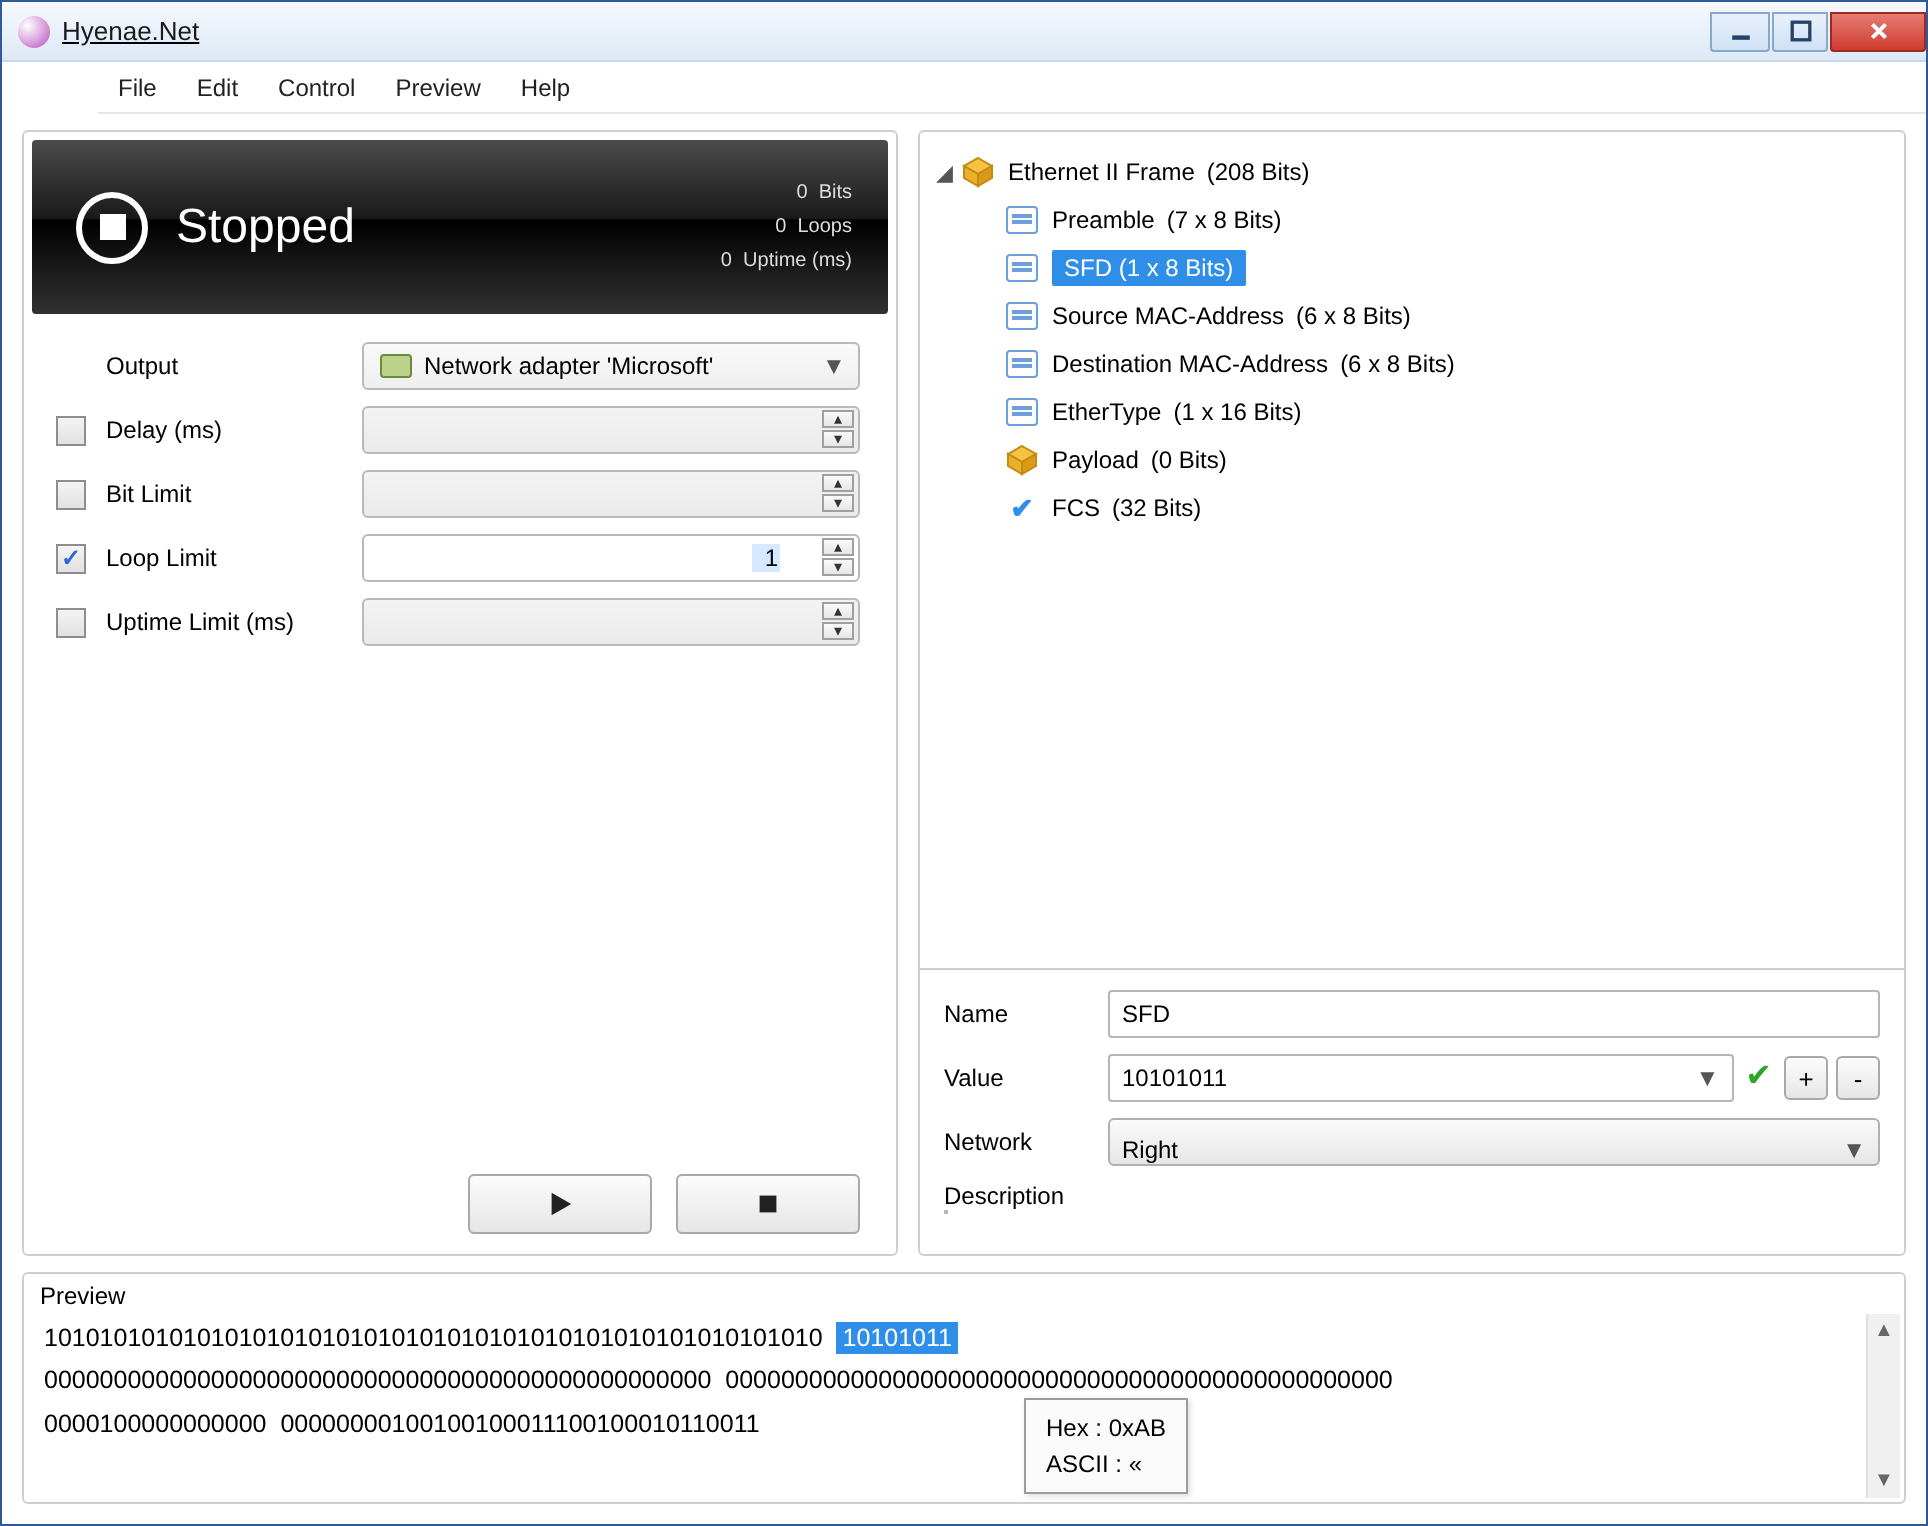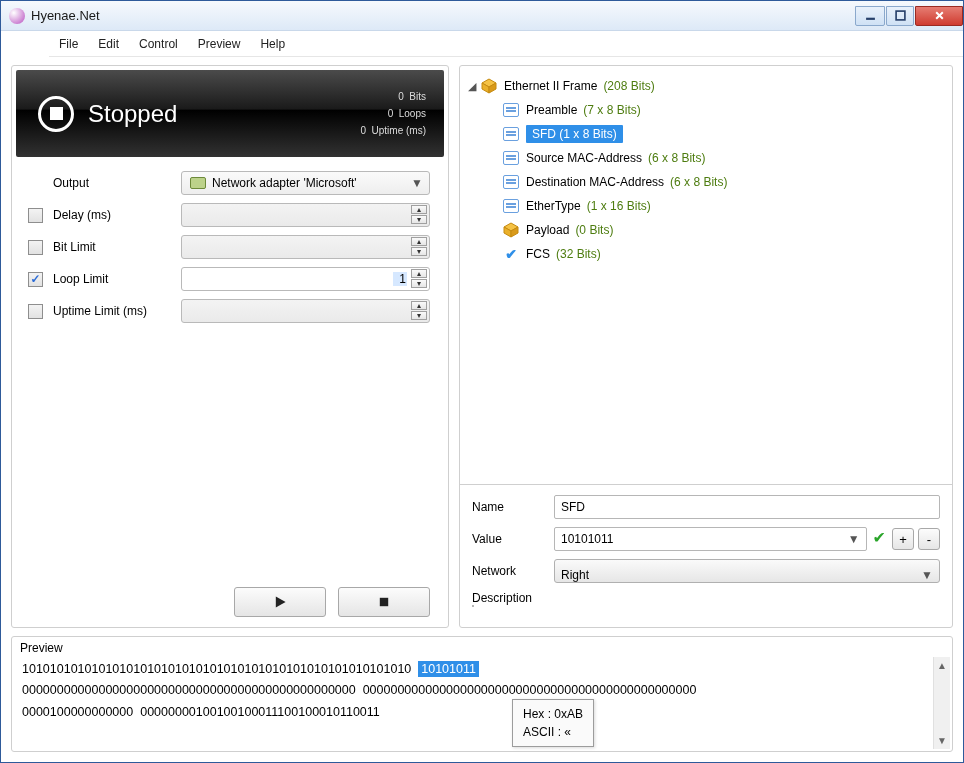--- a/index.html
+++ b/index.html
@@ -1,18 +1,18 @@
 <!DOCTYPE html>
 <html><head>
 <meta charset="utf-8">
 <style>
 * { box-sizing: border-box; margin: 0; padding: 0; }
 body { font-family: "Segoe UI", Tahoma, sans-serif; font-size: 12px; background: #5d8cc9; width: 964px; height: 763px; overflow: hidden; }
 .window { width: 964px; height: 763px; background: #fff; border: 1px solid #2e5a9a; display: flex; flex-direction: column; }
-.titlebar { height: 30px; background: linear-gradient(#f6f9fd, #dde9f7); display: flex; align-items: center; padding: 0 0 0 8px; border-bottom: 1px solid #c9d8ea; }
+.titlebar { height: 30px; background: linear-gradient(#f6f9fd, #dde9f7); display: flex; align-items: center; padding: 0 0 0 8px; border-bottom: 1px solid #c9d8ea; text-decoration: underline; }
 .titlebar .app-icon { width: 16px; height: 16px; border-radius: 50%; background: radial-gradient(circle at 30% 30%, #fff, #b84fc0); margin-right: 6px; }
 .titlebar .title { flex: 1; color: #1a1a1a; font-size: 13px; }
 .winbtns { display: flex; }
 .winbtn { width: 34px; height: 20px; margin-left: 1px; display: flex; align-items: center; justify-content: center; border: 1px solid #8aa8cc; background: linear-gradient(#e9f1fb,#cfe1f5); border-radius: 0 0 2px 2px; }
 .winbtn.min { width: 30px; }
 .winbtn.max { width: 28px; }
 .winbtn.close { width: 48px; background: linear-gradient(#e67d73,#cf3b2f); border-color: #9a2a22; color:#fff; }
 .winbtn svg { width: 11px; height: 11px; }
 .menubar { height: 26px; display: flex; align-items: center; padding: 0 10px; gap: 20px; border-bottom: 1px solid #e6e6e6; background:#fff;margin-left:48px; }
 .menubar span { color: #222; cursor: default; }
@@ -22,38 +22,38 @@
 .statusbox { margin: 4px 4px 10px 4px; background: linear-gradient(#4b4b4b, #1a1a1a 45%, #000 46%, #323232); border-radius: 2px; color: #fff; padding: 18px 18px 18px 22px; display: flex; align-items: center; }
 .statusbox .stop-icon { width: 36px; height: 36px; border: 3px solid #fff; border-radius: 50%; display:flex; align-items:center; justify-content:center; margin-right: 14px; }
 .statusbox .stop-icon .sq { width: 13px; height: 13px; background:#fff; }
 .statusbox .status-title { font-size: 24px; font-weight: 300; flex:1; }
 .statusbox .stats { font-size: 10px; color:#ddd; text-align:right; line-height:1.7; }
 .formrow { display:flex; align-items:center; padding: 3px 18px 3px 16px; height: 32px; }
 .formrow .chk { width: 15px; height: 15px; border: 1px solid #8e8e8e; background: linear-gradient(#f3f3f3,#e2e2e2); margin-right: 10px; display:flex; align-items:center; justify-content:center; }
 .formrow .chk.checked::after { content:"✓"; color:#2b6bd6; font-size:12px; font-weight:bold; line-height:1; }
 .formrow .nolbl { width:25px; }
 .formrow label { width: 128px; color:#000; }
-.formrow .field { flex:1; height: 24px; border: 1px solid #b9b9b9; border-radius: 3px; background: linear-gradient(#fafafa,#eee); display:flex; align-items:center; padding: 0 4px 0 8px; color:#000; position:relative; }
+.formrow .field { flex:1; height: 24px; border: 1px solid #b9b9b9; border-radius: 3px; background: linear-gradient(#fafafa,#eee); display:flex; align-items:center; padding: 0 21px 0 8px; color:#000; position:relative; }
 .formrow .field.disabled { color:#888; background:linear-gradient(#f3f3f3,#eaeaea); }
 .formrow .field .dd { position:absolute; right:4px; top:3px; width:16px; height:16px; display:flex; align-items:center; justify-content:center; color:#555; }
 .formrow .field .netico { width:16px; height:12px; background:#bcd28a; border:1px solid #6d8a3a; border-radius:2px; margin-right:6px; }
 .formrow .field .spin { position:absolute; right:2px; top:1px; width:16px; display:flex; flex-direction:column; gap:1px; }
 .formrow .field .spin div { height:9px; border:1px solid #a0a0a0; background:linear-gradient(#fafafa,#e6e6e6); display:flex; align-items:center; justify-content:center; font-size:8px; color:#333; }
 .formrow .field.num input { border:none; background:#d6e8ff; width:14px; text-align:right; outline:none; font: inherit; padding:0 1px; margin-left:auto; margin-right:18px;}
 .ctrlbtns { display:flex; justify-content:flex-end; gap:12px; padding: 8px 18px 0 0; margin-top:auto; }
 .ctrlbtn { width: 92px; height: 30px; border:1px solid #a8a8a8; border-radius:3px; background:linear-gradient(#fcfcfc,#e5e5e5); display:flex; align-items:center; justify-content:center; }
 .ctrlbtn svg { width:14px; height:14px; }
 .rightpanel { flex:1; border:1px solid #cfcfcf; border-radius:3px; display:flex; flex-direction:column; }
 .tree { flex:1; padding: 8px 8px; overflow:auto; }
 .treerow { display:flex; align-items:center; height: 24px; padding-left: 4px; }
 .treerow.root { padding-left: 0; }
 .treerow .expander { width:12px; color:#555; font-size:11px; }
 .treerow .tico { width:18px; height:18px; margin-right: 6px; display:flex; align-items:center; justify-content:center; }
 .treerow .label { color:#000; }
-.treerow .meta { color:#4d7c0f; margin-left:6px; }
+.treerow .meta { color:#000000; margin-left:6px; }
 .treerow.child { padding-left: 34px; }
 .treerow.selected .sel { background:#2f8fe8; color:#fff; padding: 2px 6px; border-radius:1px; }
 .ico-box { width:16px; height:14px; background:#fff; border:1px solid #6aa0df; border-radius:2px; position:relative; }
 .ico-box::before { content:""; position:absolute; left:2px; right:2px; top:3px; height:2px; background:#6aa0df; box-shadow:0 3px 0 #6aa0df; }
 .ico-cube { width:16px; height:16px; }
 .ico-check { color:#2f8fe8; font-weight:bold; font-size:14px; }
 .details { border-top:1px solid #cfcfcf; padding: 10px 12px 12px 12px; }
 .drow { display:flex; align-items:center; margin-bottom:8px; }
 .drow .dlabel { width: 82px; color:#000; }
 .drow .dinput { flex:1; height:24px; border:1px solid #b6b6b6; background:#fff; padding:0 6px; display:flex; align-items:center; color:#000; border-radius:2px; }

